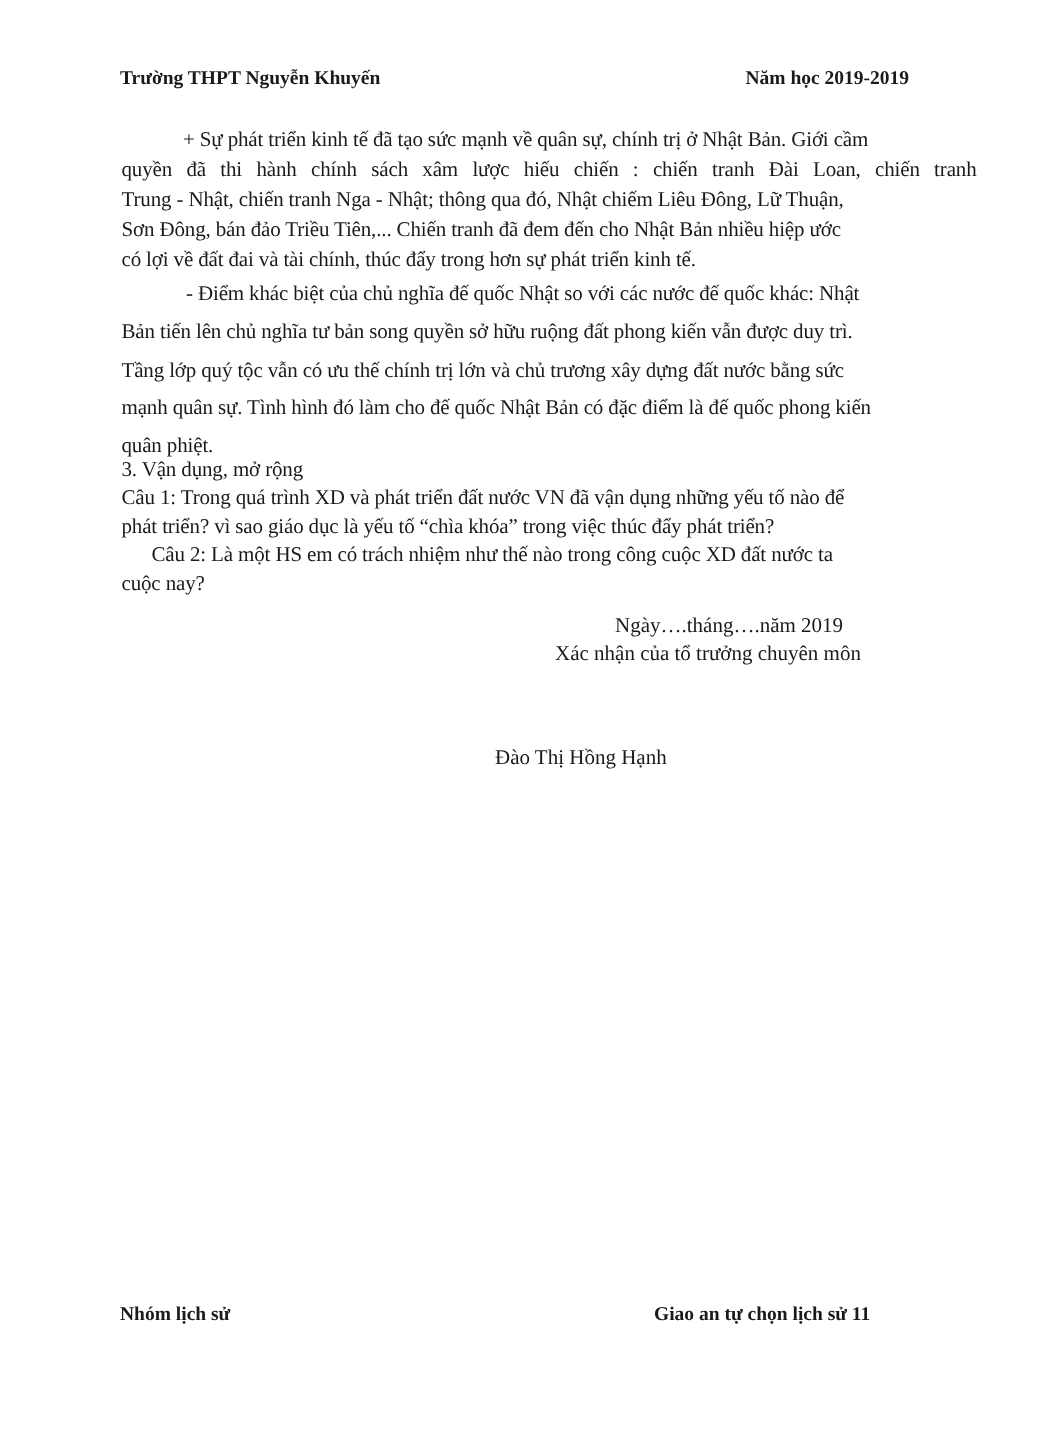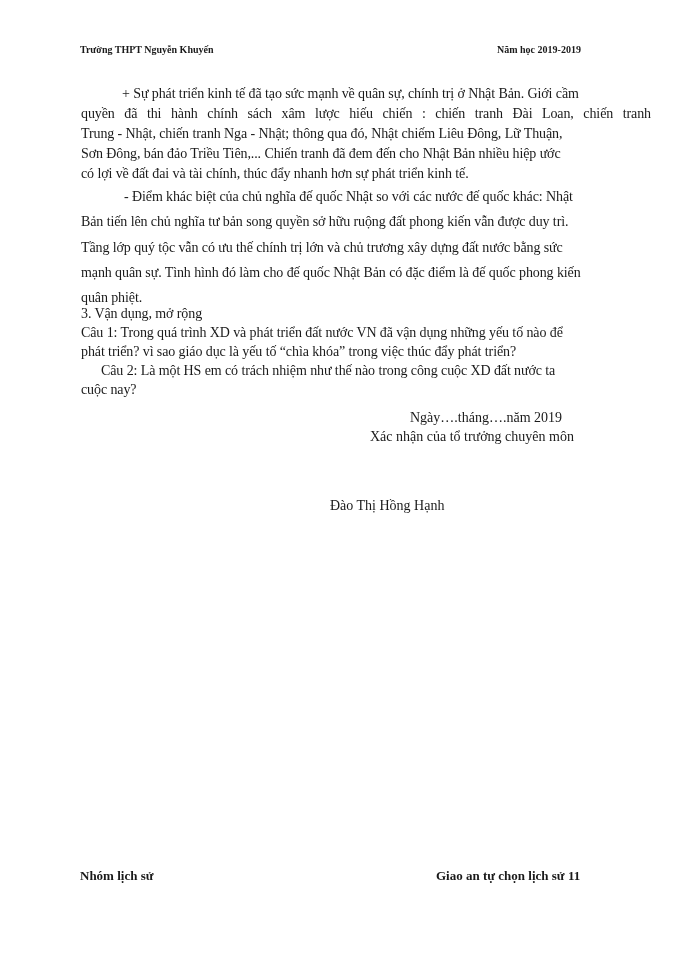--- a/index.html
+++ b/index.html
@@ -1,18 +1,18 @@
 <!DOCTYPE html>
 <html><head>
   <meta charset="utf-8">
   <style>
     html, body { margin: 0; padding: 0; background: #ffffff; }
     body { width: 700px; height: 960px; position: relative; overflow: hidden;
            font-family: "Liberation Serif", "DejaVu Serif", serif; color: #1a1a1a; }
-    .hdr { position: absolute; top: 44px; font-size: 10px; font-weight: bold; }
+    .hdr { position: absolute; top: 44px; font-size: 13px; font-weight: bold; }
     .hdr-left { left: 80px; }
     .hdr-right { left: 497px; }
     .ftr { position: absolute; top: 868px; font-size: 13px; font-weight: bold; }
     .ftr-left { left: 80px; }
     .ftr-right { left: 436px; }
     .line { position: absolute; left: 81px; width: 570px; font-size: 14px; white-space: nowrap; letter-spacing: -0.1px; }
     .just { text-align: justify; text-align-last: justify; }
     .sig { position: absolute; font-size: 14px; white-space: nowrap; }
   </style>
 </head>
@@ -21,21 +21,21 @@
 <div>
   <div class="hdr hdr-left">Trường THPT  Nguyễn Khuyến</div>
   <div class="hdr hdr-right">Năm học 2019-2019</div>
 </div>
 
 <div>
   <div class="line" style="top:86px; left:122px; width:529px;">+ Sự phát triển kinh tế đã tạo sức mạnh về quân sự, chính trị ở Nhật Bản. Giới cầm</div>
   <div class="line just" style="top:106px;">quyền đã thi hành chính sách xâm lược hiếu chiến : chiến tranh Đài Loan, chiến tranh</div>
   <div class="line" style="top:126px;">Trung  - Nhật, chiến tranh Nga - Nhật; thông qua đó, Nhật chiếm Liêu Đông, Lữ Thuận,</div>
   <div class="line" style="top:146px;">Sơn Đông, bán đảo Triều Tiên,...  Chiến tranh đã đem đến cho Nhật Bản nhiều hiệp ước</div>
-  <div class="line" style="top:166px;">có lợi về đất đai và tài chính, thúc đẩy nhanh hơn sự phát triển kinh tế.</div>
+  <div class="line" style="top:166px;">có lợi về đất đai và tài chính, thúc đẩy trong hơn sự phát triển kinh tế.</div>
 </div>
 
 <div>
   <div class="line" style="top:189px; left:124px; width:527px;">- Điểm khác biệt của chủ nghĩa đế quốc Nhật  so với  các nước đế quốc khác: Nhật</div>
   <div class="line" style="top:214px;">Bản tiến lên chủ nghĩa tư bản song quyền sở hữu ruộng đất phong kiến vẫn được duy trì.</div>
   <div class="line" style="top:240px;">Tầng  lớp quý tộc vẫn  có ưu thế chính trị lớn và  chủ trương xây dựng đất nước bằng sức</div>
   <div class="line" style="top:265px;">mạnh quân  sự. Tình  hình đó làm cho đế quốc Nhật Bản có đặc điểm là đế quốc phong kiến</div>
   <div class="line" style="top:290px;">quân phiệt.</div>
 </div>
 

